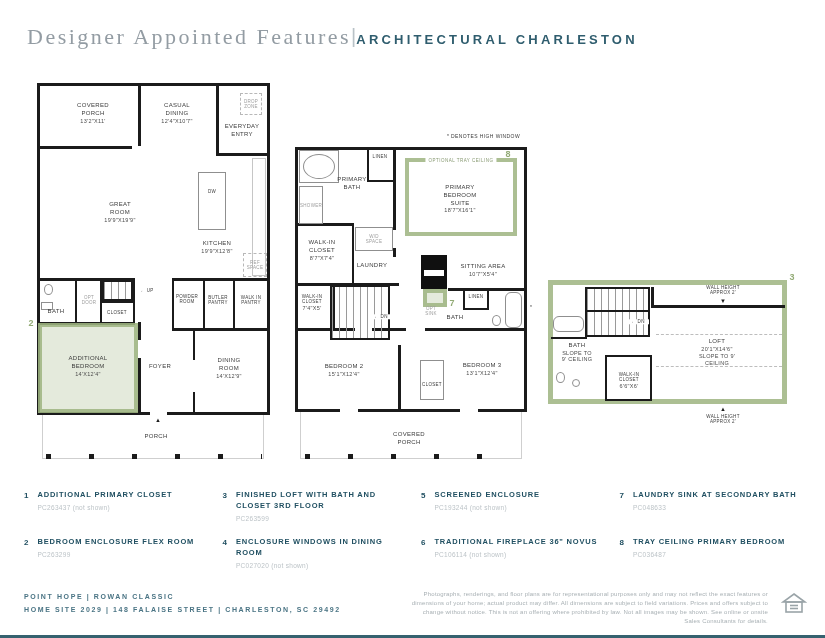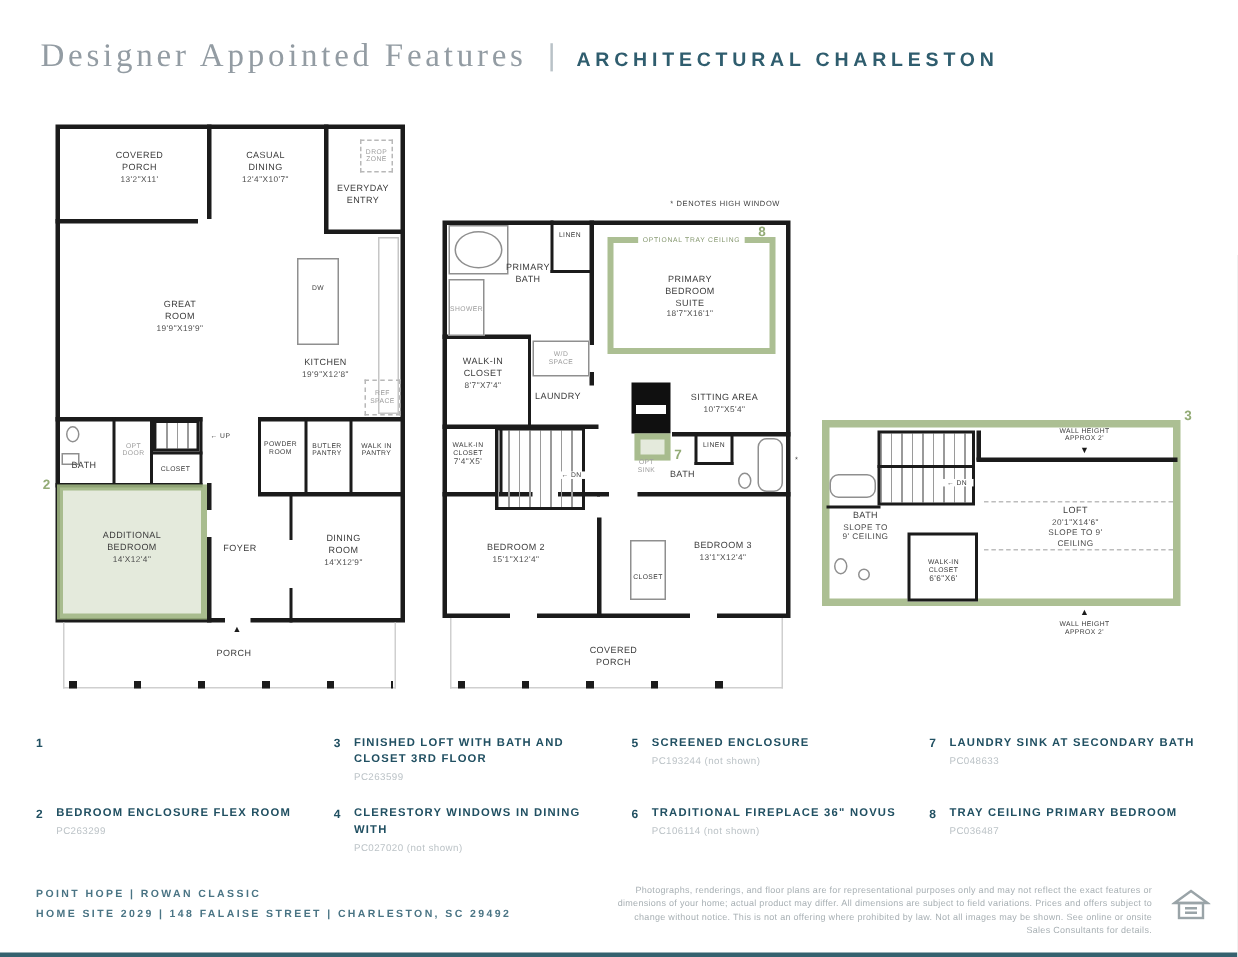--- a/index.html
+++ b/index.html
@@ -1,20 +1,20 @@
 <!DOCTYPE html>
 <html><head>
 <meta charset="utf-8">
 <style>
   html,body{margin:0;padding:0;background:#e8e8e8;}
   .page{position:relative;width:825px;height:638px;background:#ffffff;font-family:"Liberation Sans",sans-serif;overflow:hidden;margin:0 auto;}
 
   
   .hdr{position:absolute;left:27px;top:24px;width:780px;}
-  .hdr-row{display:flex;align-items:baseline;gap:14px;}
+  .hdr-row{display:flex;align-items:baseline;}
   .title{font-family:"Liberation Serif",serif;font-size:22px;letter-spacing:2.5px;color:#939ca3;font-weight:400;}
   .hsep{color:#b9c2c7;font-size:20px;font-weight:300;transform:translateY(-1px);}
   .section{font-size:13px;letter-spacing:3.2px;color:#2f5d6e;font-weight:600;}
   .desc{margin-top:5px;font-size:7.5px;letter-spacing:.4px;color:#5b8495;}
 
   
   .plan{position:absolute;inset:0;}
   .w{position:absolute;background:#1b1b1b;}
   .gap{position:absolute;background:#ffffff;}
   .outline{position:absolute;border:3px solid #1b1b1b;box-sizing:border-box;}
@@ -315,39 +315,43 @@
     <div class="arrowglyph" style="left:723px;top:409px;">▲</div>
     <div class="lbl tiny" style="left:723px;top:419px;width:42px;">
       <div>WALL HEIGHT</div>
       <div>APPROX 2'</div>
     </div>
   </div>
 
   <div class="legend">
     <div class="li">
       <span class="li-num">1</span>
+      <span>
+        <div class="li-label">ADDITIONAL PRIMARY CLOSET</div>
+        <div class="li-code">PC263437 (not shown)</div>
+      </span>
     </div>
     <div class="li">
       <span class="li-num">2</span>
       <span>
         <div class="li-label">BEDROOM ENCLOSURE FLEX ROOM</div>
         <div class="li-code">PC263299</div>
       </span>
     </div>
     <div class="li">
       <span class="li-num">3</span>
       <span>
         <div class="li-label">FINISHED LOFT WITH BATH AND CLOSET 3RD FLOOR</div>
         <div class="li-code">PC263599</div>
       </span>
     </div>
     <div class="li">
       <span class="li-num">4</span>
       <span>
-        <div class="li-label">CLERESTORY WINDOWS IN DINING WITH</div>
+        <div class="li-label">ENCLOSURE WINDOWS IN DINING ROOM</div>
         <div class="li-code">PC027020 (not shown)</div>
       </span>
     </div>
     <div class="li">
       <span class="li-num">5</span>
       <span>
         <div class="li-label">SCREENED ENCLOSURE</div>
         <div class="li-code">PC193244 (not shown)</div>
       </span>
     </div>

